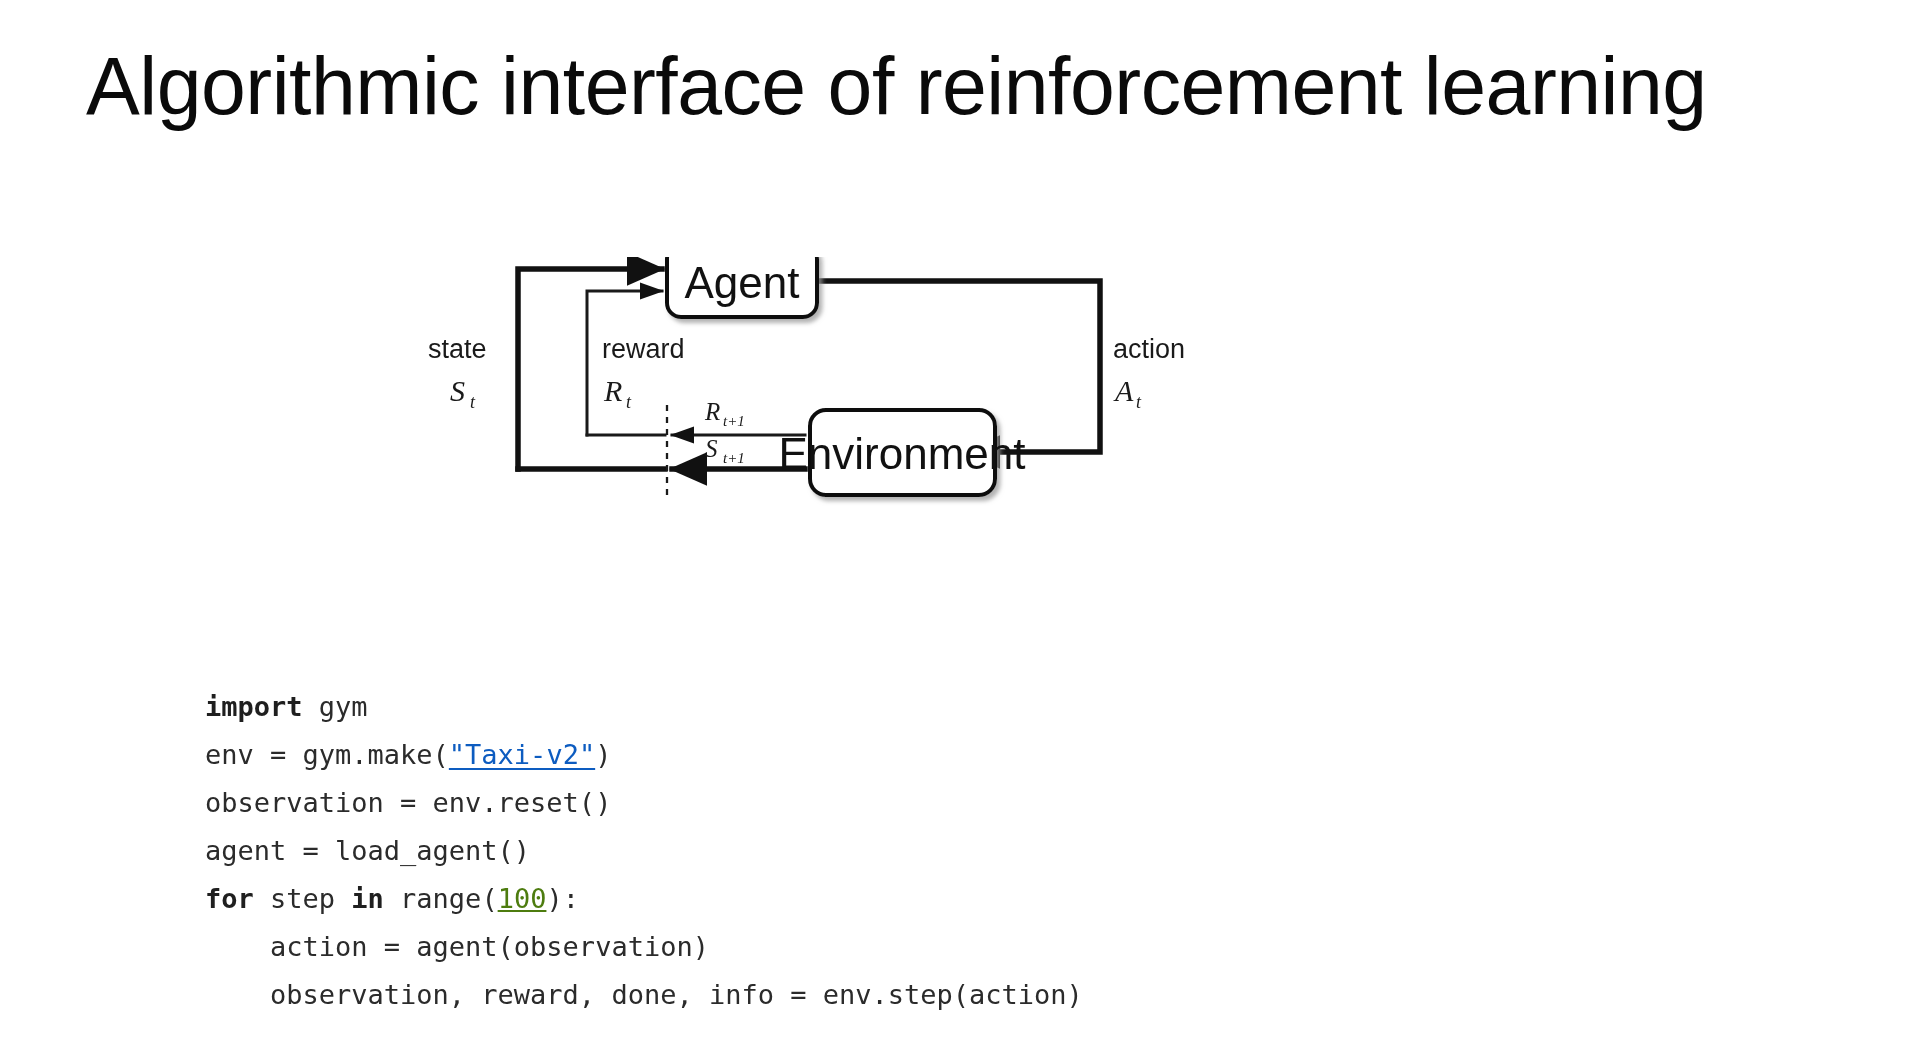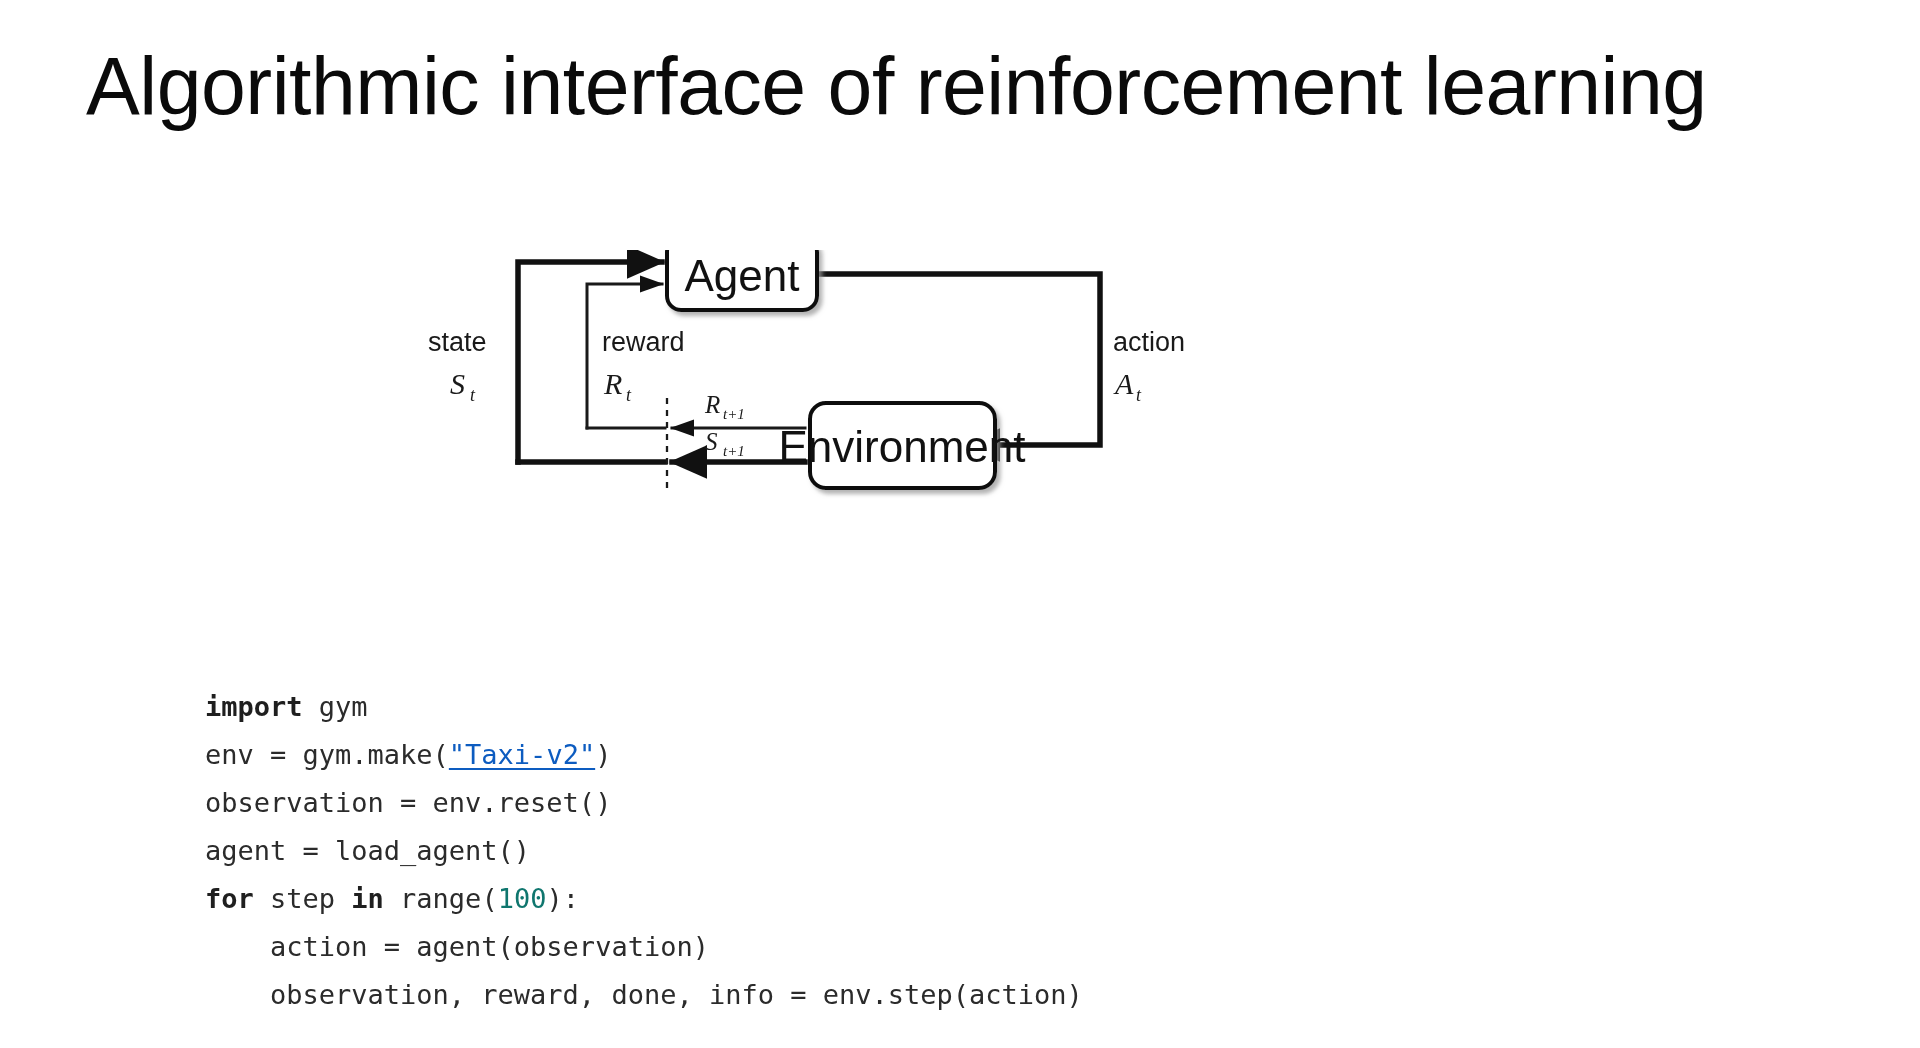--- a/index.html
+++ b/index.html
@@ -30,21 +30,21 @@
     color: #0a0a0a;
     white-space: nowrap;
     transform: scaleX(0.995);
     transform-origin: left center;
   }
 
   
   #rl-diagram {
     position: absolute;
     left: 380px;
-    top: 250px;
+    top: 257px;
     width: 920px;
     height: 310px;
   }
   #rl-diagram svg {
     display: block;
   }
   .diag-label-sans {
     font-family: "Liberation Sans", sans-serif;
     font-size: 27px;
     fill: #1a1a1a;
@@ -97,21 +97,22 @@
   .kw {
     font-weight: bold;
     color: #1f1f1f;
   }
   .str-link {
     color: #0d5cc0;
     text-decoration: underline;
     text-underline-offset: 4px;
   }
   .num {
-    color: #0f766e;
+    color: #4d7c0f;
+    text-decoration: underline;
   }
 </style>
 </head>
 <body>
 
 <div id="slide-title">Algorithmic interface of reinforcement learning</div>
 
 <div id="rl-diagram">
   <svg width="920" height="310" viewBox="0 0 920 310" xmlns="http://www.w3.org/2000/svg">
     <defs>

